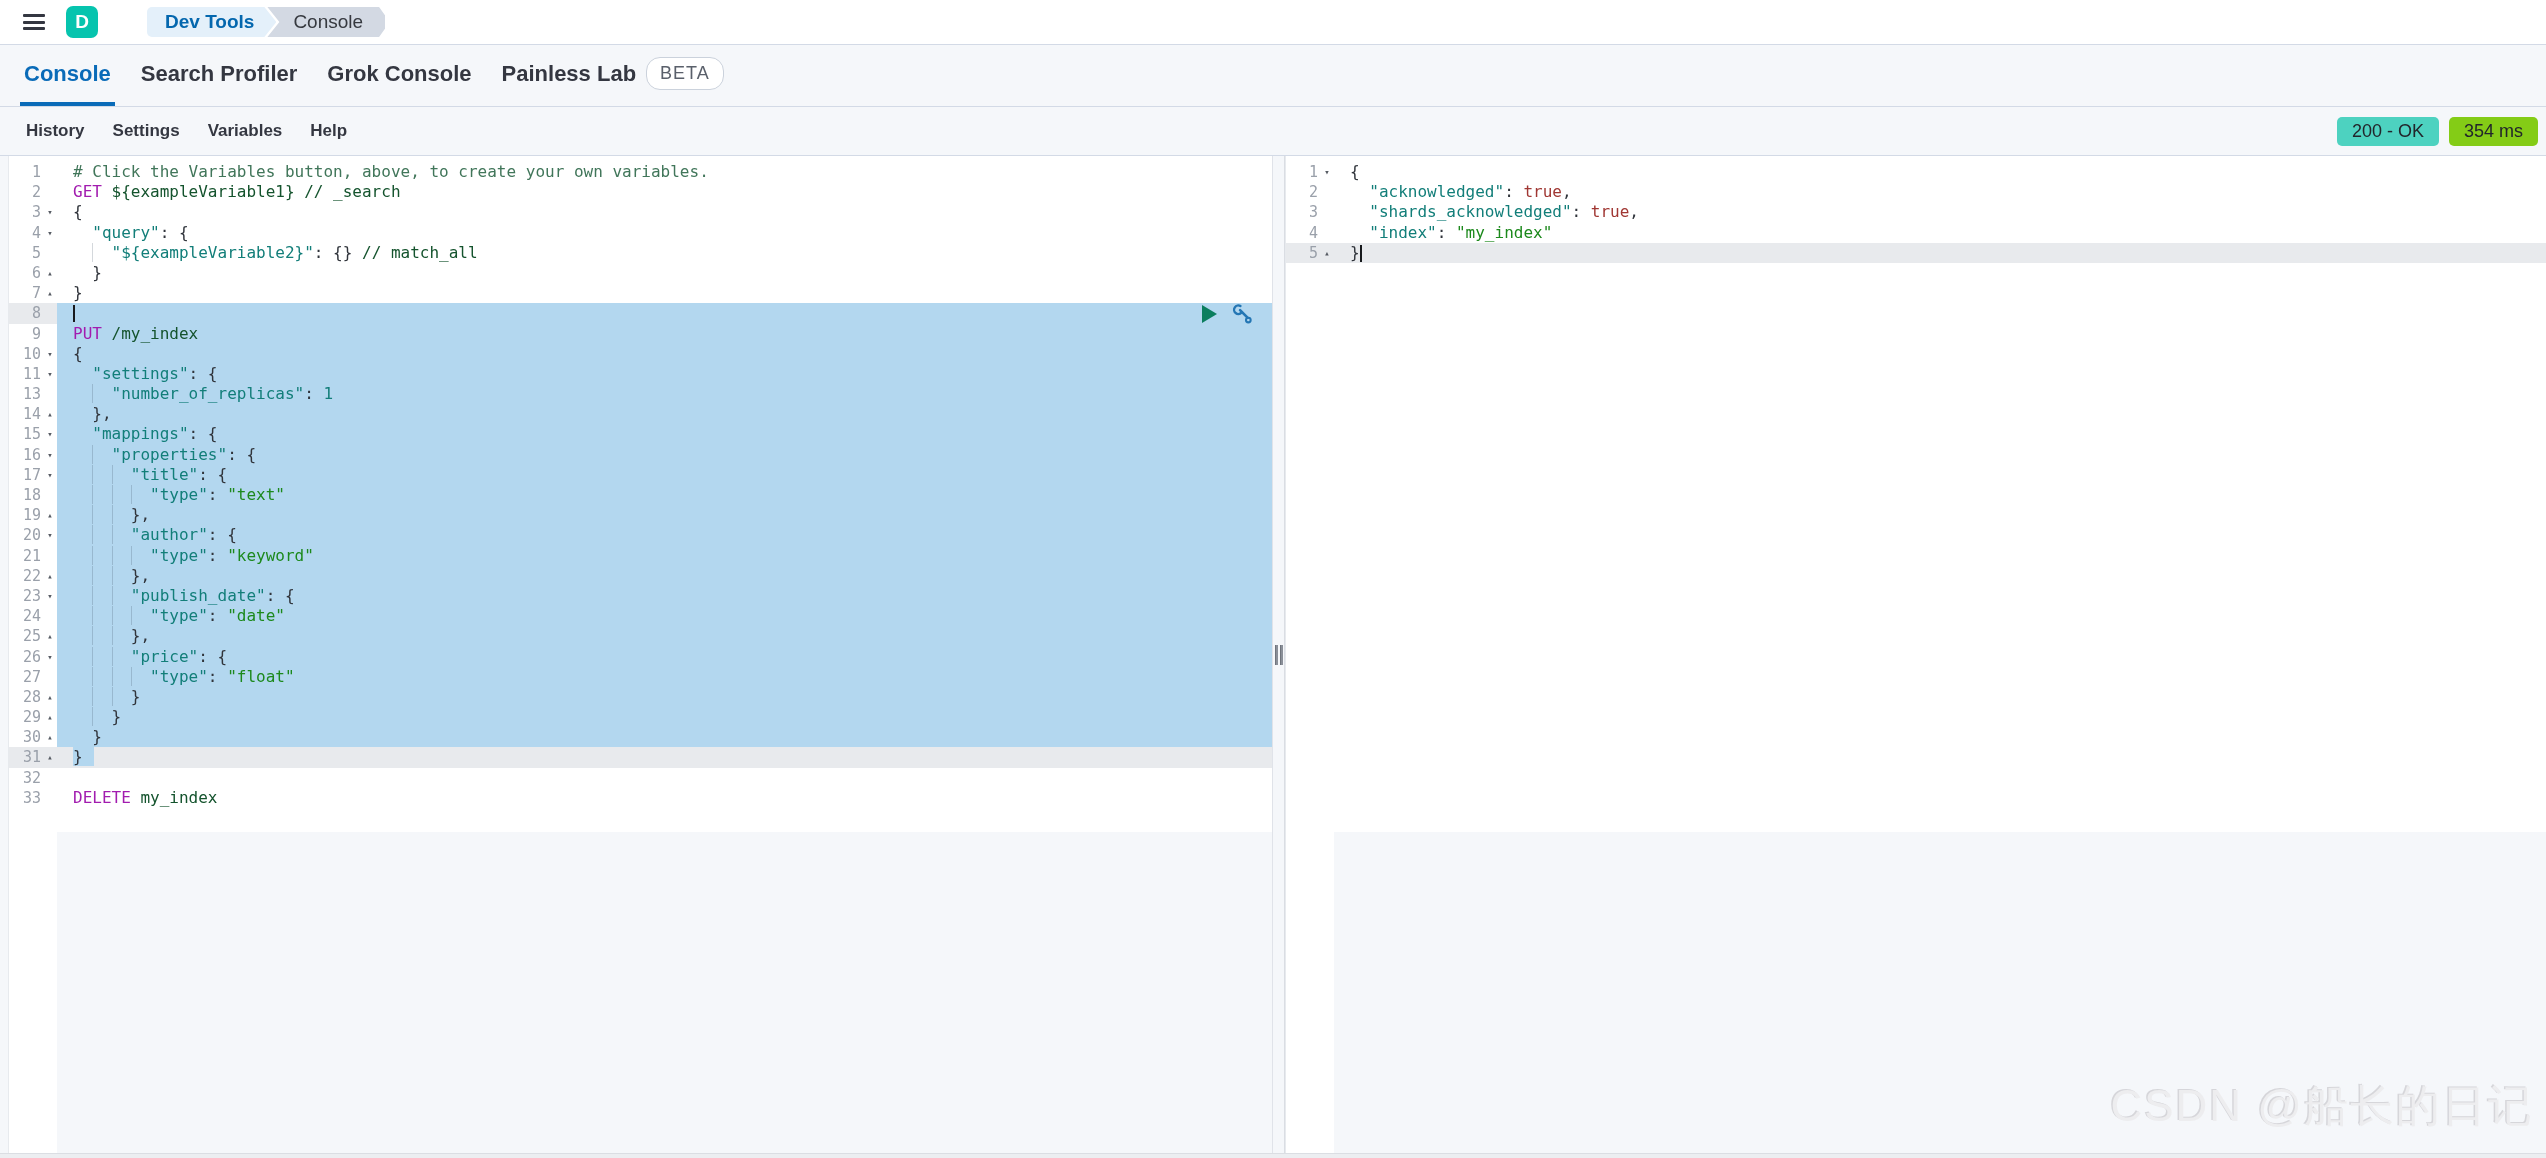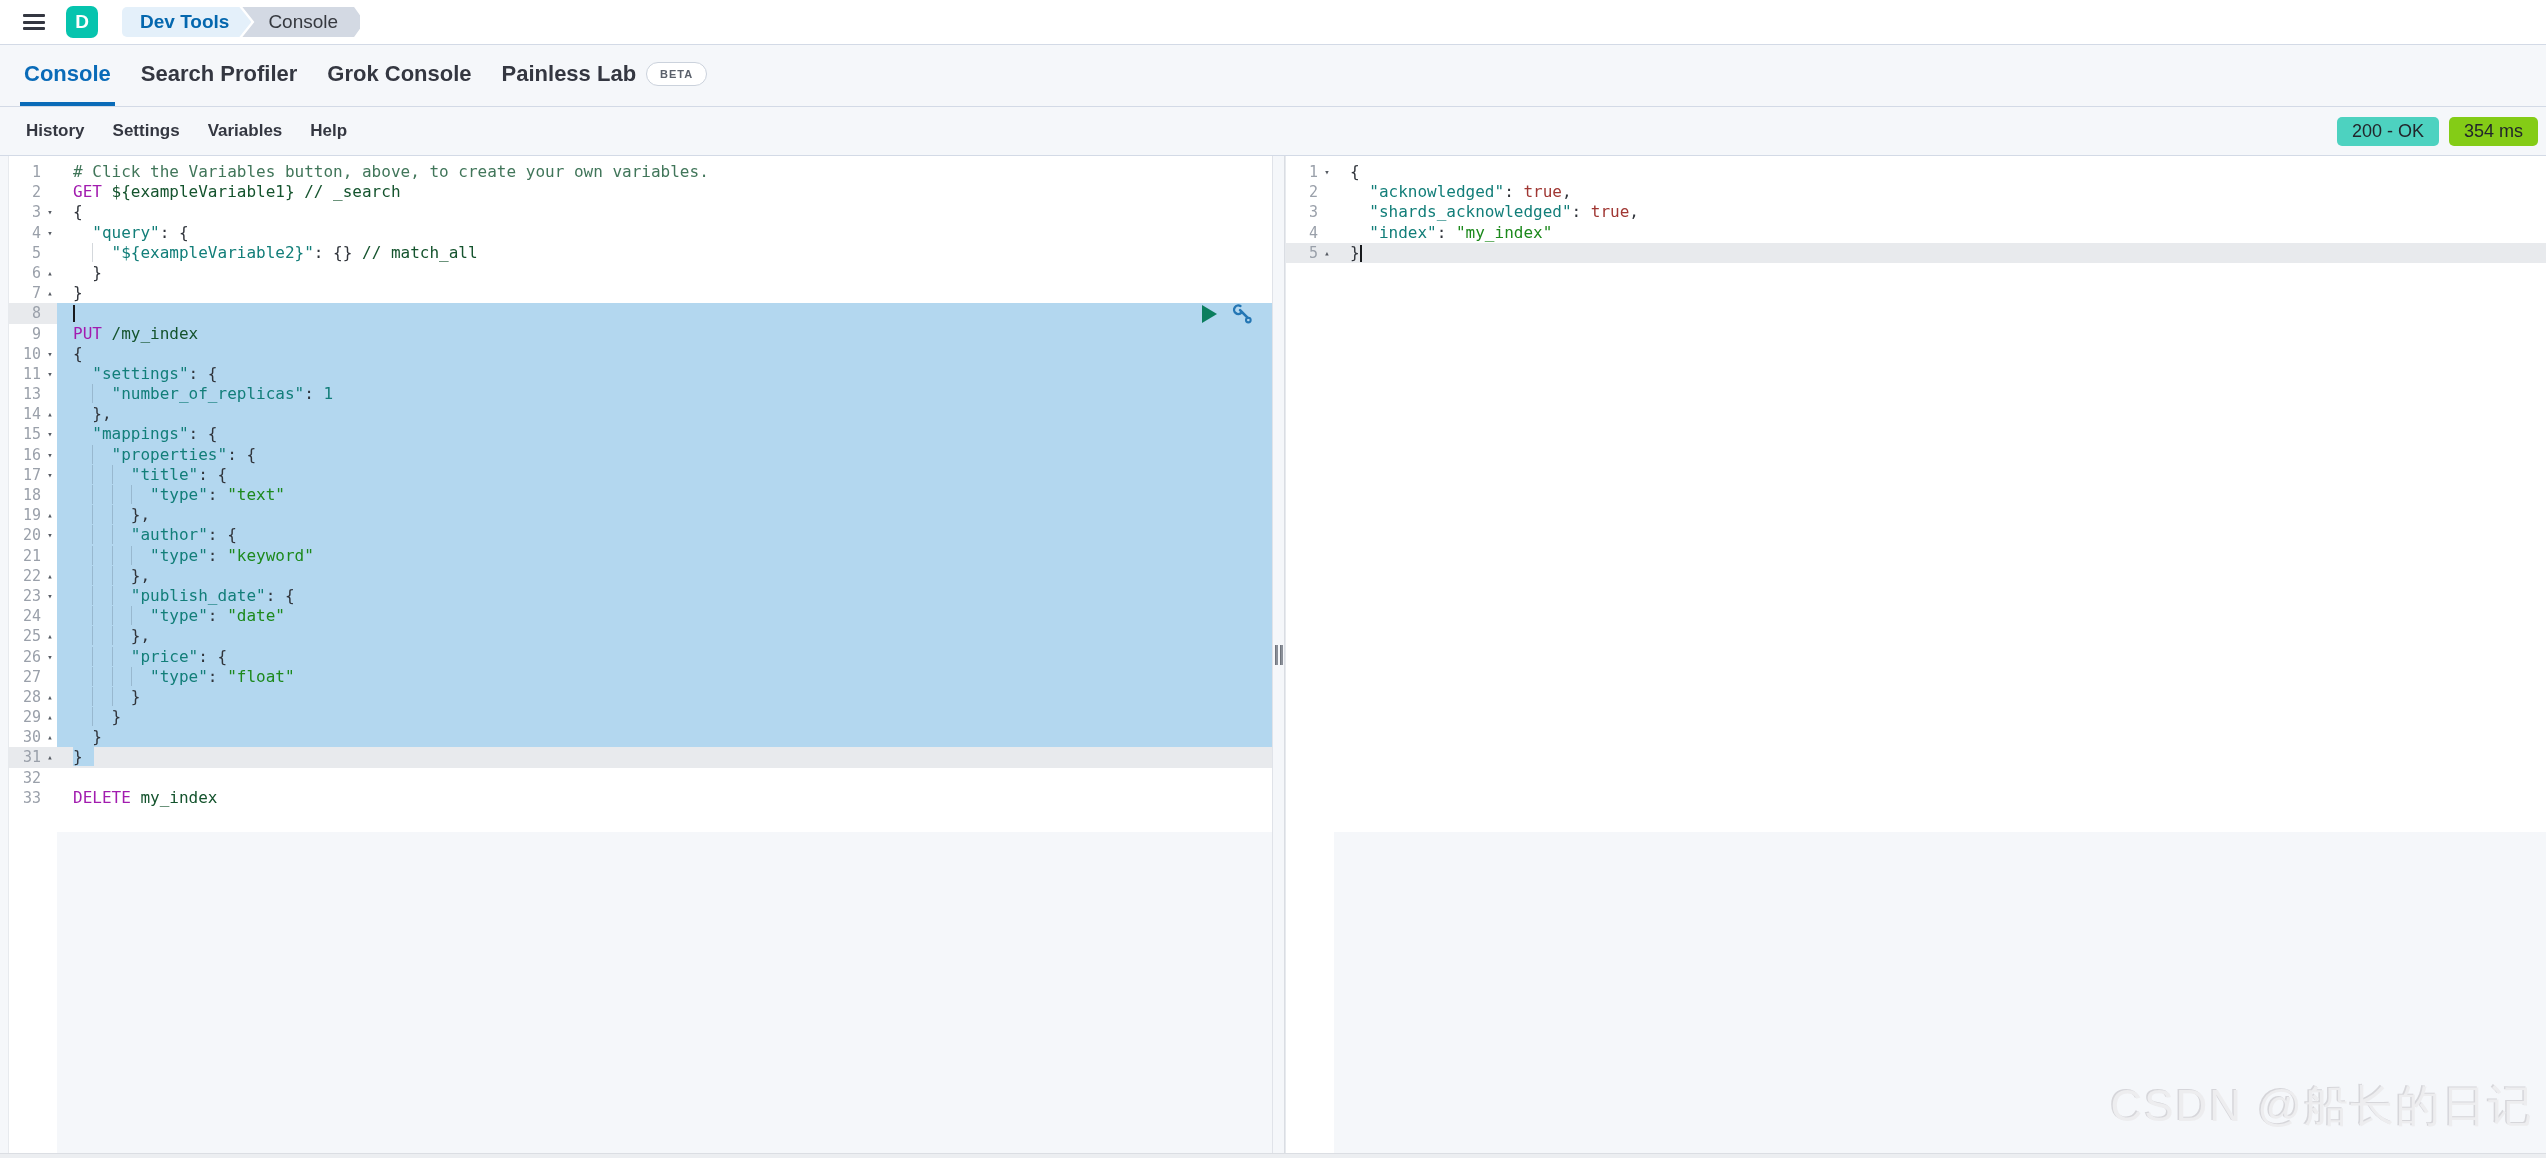--- a/index.html
+++ b/index.html
@@ -13,34 +13,34 @@
     display:flex; flex-direction:column; justify-content:space-between; }
   .hamburger i { display:block; height:3px; background:#343741; border-radius:1px; }
   .logo-d { width:32px; height:32px; margin-left:21px; border-radius:7px;
     background:#06C4AE; color:#fff; font-weight:bold; font-size:19px;
     display:flex; align-items:center; justify-content:center; }
   .crumbs { display:flex; margin-left:24px; }
   .crumb { height:30px; display:flex; align-items:center; font-size:19px;
     padding:0 22px 0 18px; }
   .crumb.first { background:#E4F0FA; color:#0467AE; font-weight:600;
     clip-path:polygon(0 0, calc(100% - 12px) 0, 100% 50%, calc(100% - 12px) 100%, 0 100%);
-    border-radius:5px 0 0 5px; }
+    border-radius:5px 0 0 5px;margin-left:25px; }
   .crumb.last { background:#D3D9E3; color:#36393F; margin-left:-9px;
     clip-path:polygon(0 0, calc(100% - 6px) 0, 100% 28%, 100% 72%, calc(100% - 6px) 100%, 0 100%, 12px 50%);
     padding-left:26px; border-radius:0 6px 6px 0; }
 
   
   .tabrow { height:62px; background:#F5F7FA; border-bottom:1px solid #D3DAE6;
     display:flex; align-items:stretch; padding-left:16px; }
   .tab { display:flex; align-items:center; padding:0 4px; margin:0 18px 0 4px;
     font-size:22px; font-weight:700; color:#343741; cursor:pointer;
     border-bottom:4px solid transparent; }
   .tab.active { color:#0A6BB8; border-bottom-color:#0A6BB8; }
   .beta-badge { margin-left:10px; border:1px solid #CBD2DC; background:#fff;
-    color:#5A606B; font-size:11px; font-weight:700; letter-spacing:1px;
+    color:#5A606B; font-size:18px; font-weight:400; letter-spacing:1px;
     border-radius:14px; padding:5px 13px; }
 
   
   .menurow { height:49px; background:#F5F7FA; border-bottom:1px solid #D3DAE6;
     display:flex; align-items:center; position:relative; }
   .menu-item { font-size:17px; font-weight:600; color:#343741; padding:0 14px;
     cursor:pointer; }
   .menu-item:first-child { margin-left:12px; }
   .status-badges { position:absolute; right:8px; top:0; bottom:0;
     display:flex; align-items:center; gap:10px; }

